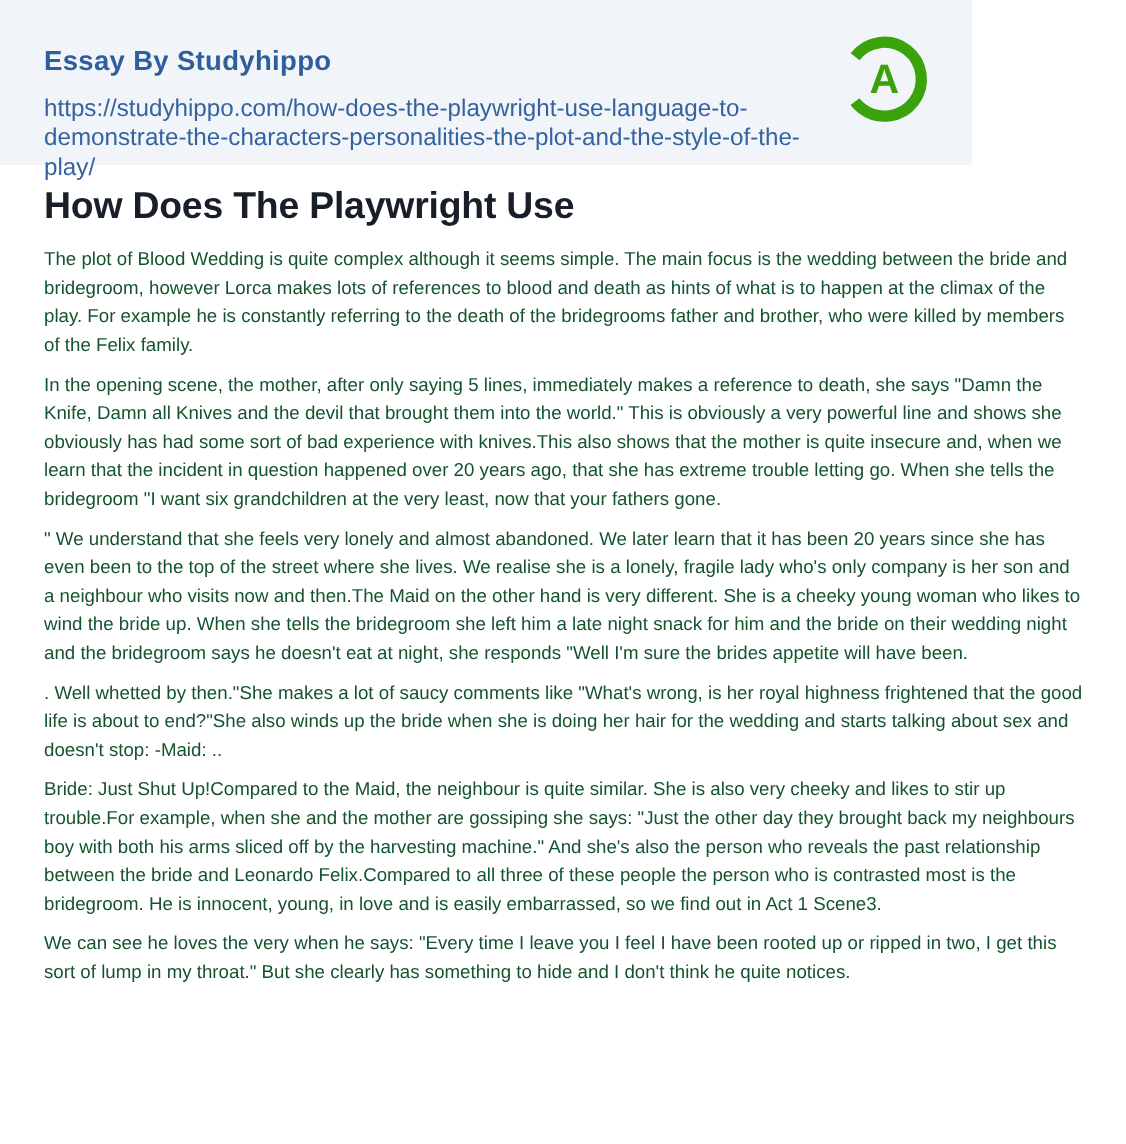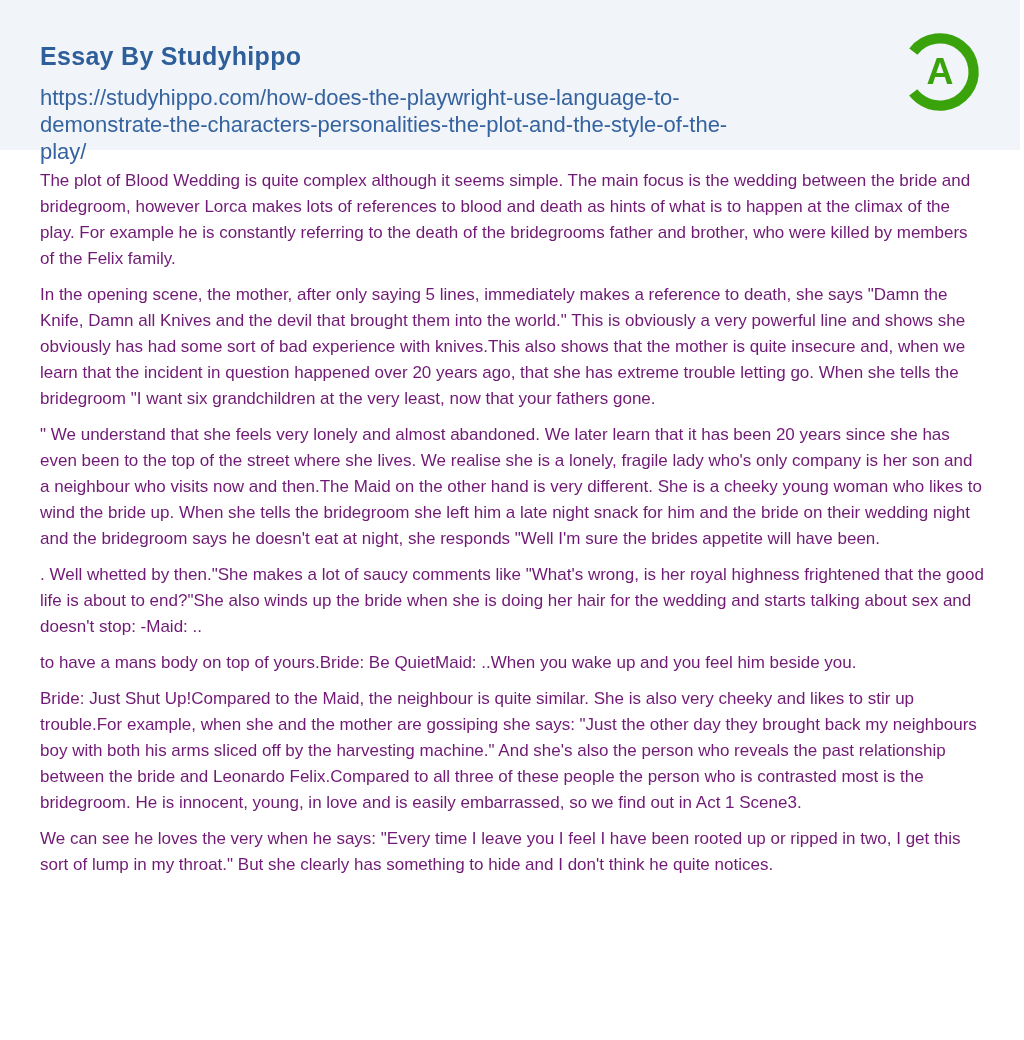--- a/index.html
+++ b/index.html
@@ -5,21 +5,21 @@
   * { box-sizing: border-box; margin: 0; padding: 0; }
   html, body {
     width: 1024px;
     background: #ffffff;
     font-family: "Liberation Sans", sans-serif;
   }
   body { min-height: 1040px; position: relative; }
 
   .header-band {
     position: relative;
-    width: 1020px;
+    width: 884px;
     height: 150px;
     background: #f1f5f9;
     padding: 42px 40px 0 40px;
   }
   .site-label {
     font-size: 25px;
     font-weight: 700;
     letter-spacing: 0.3px;
     color: #2e5f9a;
   }
@@ -49,41 +49,41 @@
     font-size: 34px;
     font-weight: 700;
     letter-spacing: -0.2px;
     color: #191f28;
     margin-bottom: 16px;
   }
   .essay p {
     width: 944px;
     font-size: 17px;
     line-height: 26px;
-    color: #701a75;
+    color: #14532d;
     margin-bottom: 10px;
   }
 </style>
 </head>
 <body>
 
 <header class="header-band">
   <div class="site-label">Essay By Studyhippo</div>
   <a class="source-url">https://studyhippo.com/how-does-the-playwright-use-language-to-demonstrate-the-characters-personalities-the-plot-and-the-style-of-the-play/</a>
 
   <svg class="logo" viewBox="0 0 90 90" aria-hidden="true">
     <circle cx="45" cy="45" r="36" fill="none" stroke="#3aa30b" stroke-width="11" stroke-dasharray="179 48" transform="rotate(-142.5 45 45)"></circle>
     <text x="45" y="58" text-anchor="middle" font-family="Liberation Sans, sans-serif" font-size="40" font-weight="600" fill="#3aa30b">A</text>
   </svg>
 </header>
 
 <main class="main">
+  <h1 class="article-title">How Does The Playwright Use</h1>
 
   <div class="essay">
     <p>The plot of Blood Wedding is quite complex although it seems simple. The main focus is the wedding between the bride and bridegroom, however Lorca makes lots of references to blood and death as hints of what is to happen at the climax of the play. For example he is constantly referring to the death of the bridegrooms father and brother, who were killed by members of the Felix family.</p>
     <p>In the opening scene, the mother, after only saying 5 lines, immediately makes a reference to death, she says "Damn the Knife, Damn all Knives and the devil that brought them into the world." This is obviously a very powerful line and shows she obviously has had some sort of bad experience with knives.This also shows that the mother is quite insecure and, when we learn that the incident in question happened over 20 years ago, that she has extreme trouble letting go. When she tells the bridegroom "I want six grandchildren at the very least, now that your fathers gone.</p>
     <p>" We understand that she feels very lonely and almost abandoned. We later learn that it has been 20 years since she has even been to the top of the street where she lives. We realise she is a lonely, fragile lady who's only company is her son and a neighbour who visits now and then.The Maid on the other hand is very different. She is a cheeky young woman who likes to wind the bride up. When she tells the bridegroom she left him a late night snack for him and the bride on their wedding night and the bridegroom says he doesn't eat at night, she responds "Well I'm sure the brides appetite will have been.</p>
     <p>. Well whetted by then."She makes a lot of saucy comments like "What's wrong, is her royal highness frightened that the good life is about to end?"She also winds up the bride when she is doing her hair for the wedding and starts talking about sex and doesn't stop: -Maid: ..</p>
-    <p>to have a mans body on top of yours.Bride: Be QuietMaid: ..When you wake up and you feel him beside you.</p>
     <p>Bride: Just Shut Up!Compared to the Maid, the neighbour is quite similar. She is also very cheeky and likes to stir up trouble.For example, when she and the mother are gossiping she says: "Just the other day they brought back my neighbours boy with both his arms sliced off by the harvesting machine." And she's also the person who reveals the past relationship between the bride and Leonardo Felix.Compared to all three of these people the person who is contrasted most is the bridegroom. He is innocent, young, in love and is easily embarrassed, so we find out in Act 1 Scene3.</p>
     <p>We can see he loves the very when he says: "Every time I leave you I feel I have been rooted up or ripped in two, I get this sort of lump in my throat." But she clearly has something to hide and I don't think he quite notices.</p>
   </div>
 </main>
 
 </body></html>

